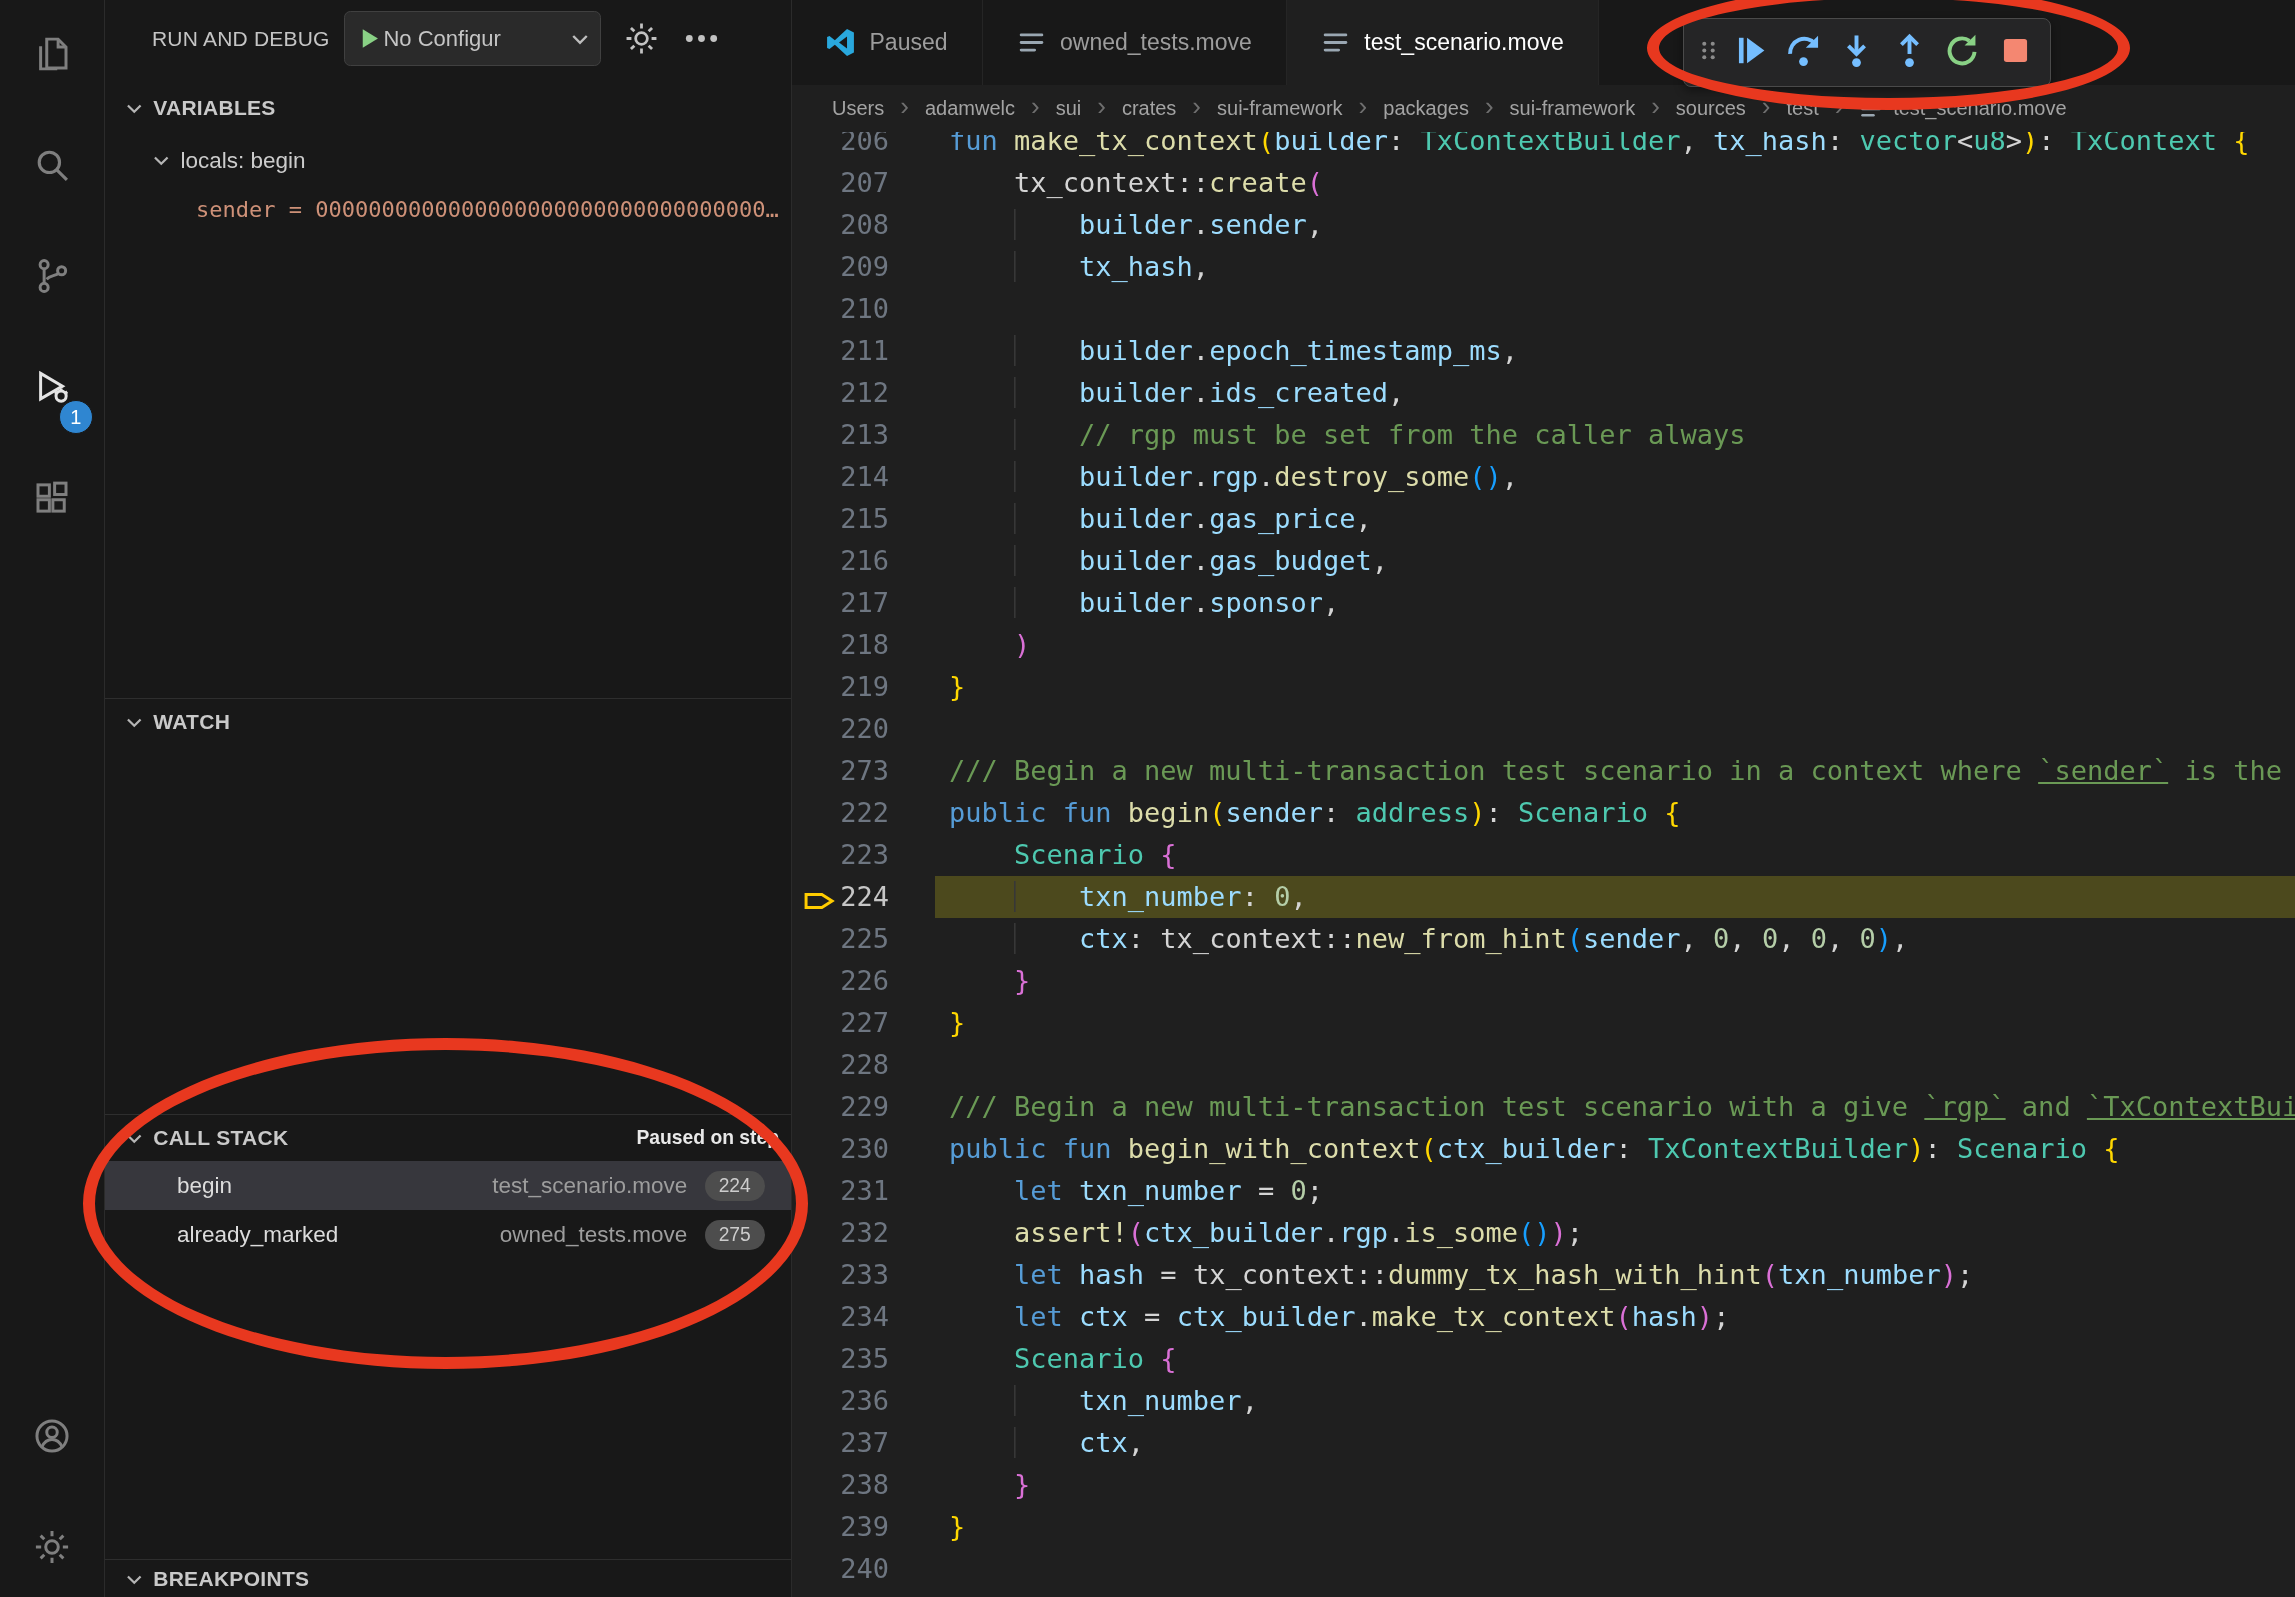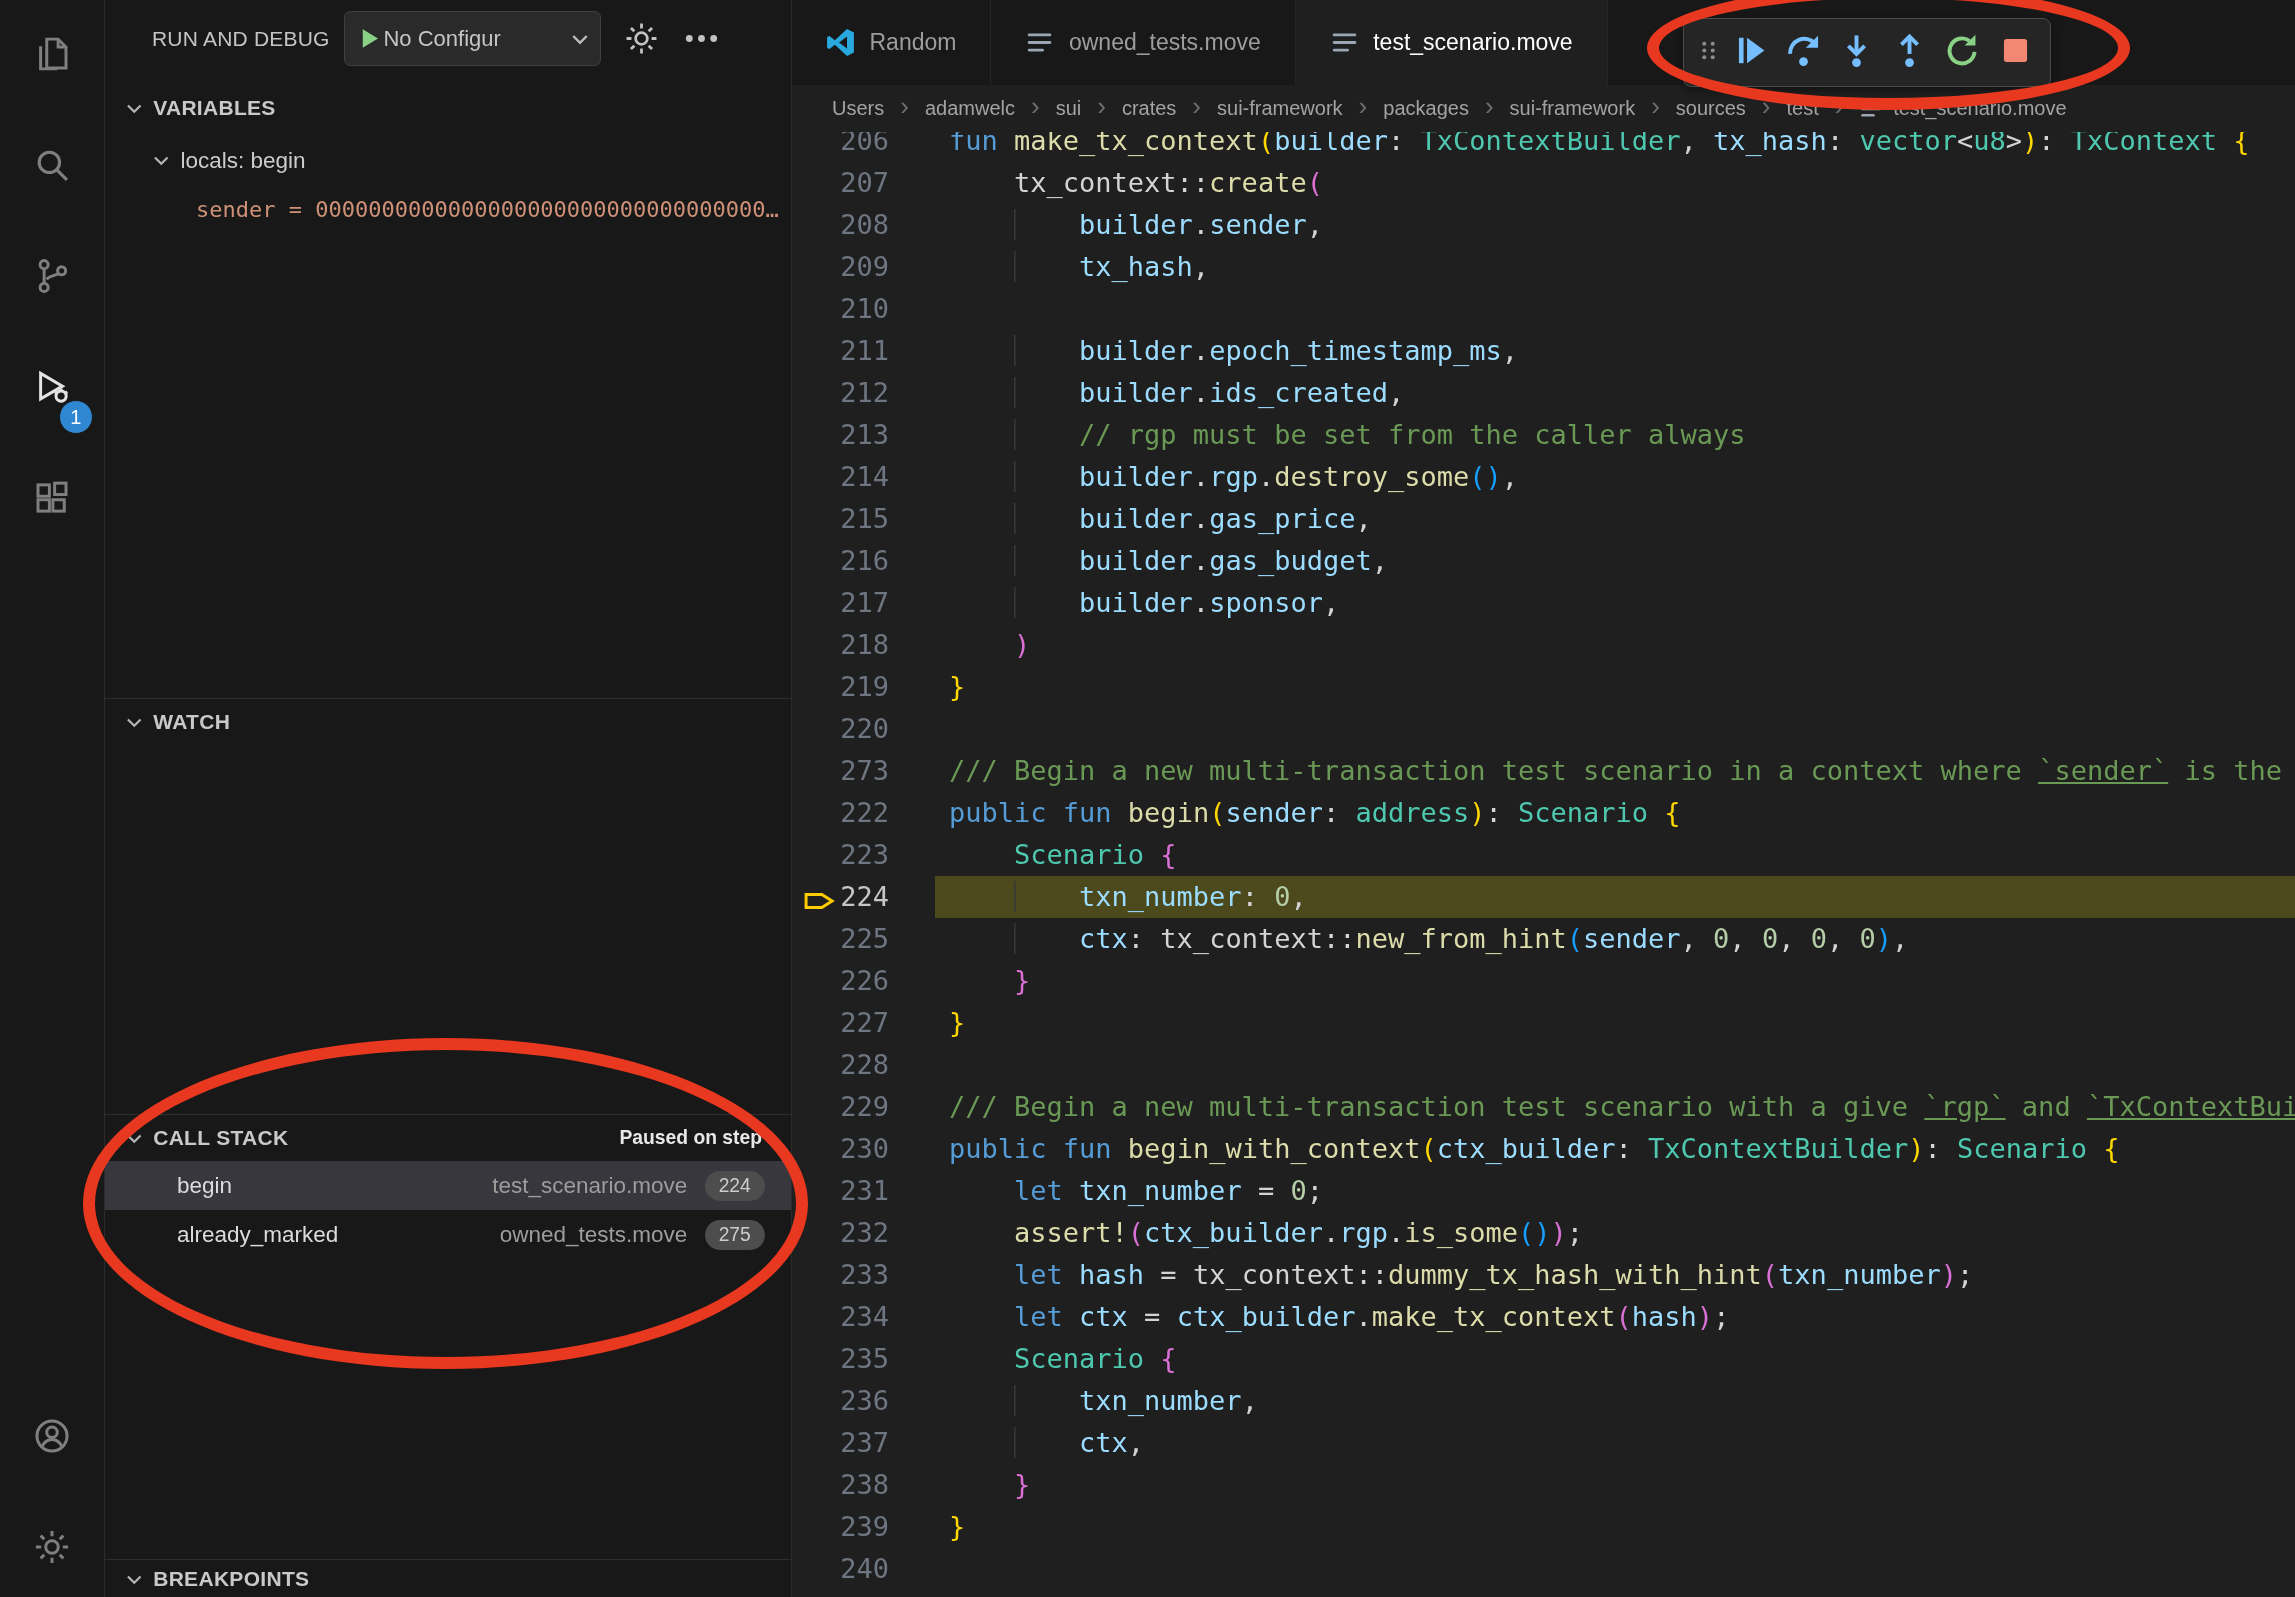--- a/index.html
+++ b/index.html
@@ -31,21 +31,21 @@
 .section-header{position:absolute;left:0;right:0;display:flex;align-items:center;padding-left:17.7px;height:42px}
 .chev{width:22.5px;height:22.5px;color:#b5b5b5;margin-right:8px;flex:none;display:inline-block}
 .chev svg{width:100%;height:100%}
 .section-label{font-size:21px;font-weight:bold;color:#c9c9c9;letter-spacing:0.3px}
 .divided{border-top:0.8px solid #2e2e2e}
 #hdr-variables{top:87px}
 #row-scope{position:absolute;top:138px;left:0;right:0;height:45px;display:flex;align-items:center;padding-left:45px;font-size:22.5px;color:#cccccc;cursor:pointer}
 #row-sender{position:absolute;top:191px;left:91px;right:8px;height:37px;line-height:37px;font-family:"DejaVu Sans Mono",monospace;font-size:22px;color:#ce9178;white-space:nowrap;overflow:hidden;text-overflow:ellipsis;cursor:pointer}
 #hdr-watch{top:698px;height:47px}
 #hdr-callstack{top:1114px;height:47px}
-.cs-status{margin-left:auto;margin-right:29px;font-size:19.3px;font-weight:bold;color:#e8e8e8}
+.cs-status{margin-left:auto;margin-right:12px;font-size:19.3px;font-weight:bold;color:#e8e8e8}
 #frames{position:absolute;top:1161px;left:0;right:0}
 .frame{height:49px;display:flex;align-items:center;padding:0 26.5px 0 72px;font-size:22.5px;cursor:pointer}
 .frame.selected{background:#37373d}
 .f-name{color:#dcdcdc;white-space:nowrap}
 .f-file{margin-left:auto;color:#9d9d9d;white-space:nowrap}
 .f-line{margin-left:17.7px;background:#4d4d4d;color:#cccccc;font-size:19.3px;border-radius:17.7px;padding:4px 13.7px;flex:none}
 #hdr-breakpoints{top:1559px;height:39px}
 
 
 .editor-tabs{position:absolute;left:792px;top:0;right:0;height:85px;background:#181818;display:flex;z-index:2}
@@ -222,21 +222,21 @@
         </svg></span>
     <span class="section-label">BREAKPOINTS</span>
   </div>
 </aside>
 
 <div class="editor-tabs" id="tabs">
     <div class="tab">
       <span class="tab-icon icon-vscode-logo"><svg viewBox="0 0 16 16">
           <path fill="currentColor" fill-rule="evenodd" d="M11.6.6 4.9 6.7 1.9 4.4.6 5v6l1.3.6 3-2.3 6.7 6.1 3.8-1.9V2.5zM11.6 4.7v6.6L7.2 8z"></path>
         </svg></span>
-      <span class="tab-label">Random</span>
+      <span class="tab-label">Paused</span>
     </div>
     <div class="tab">
       <span class="tab-icon icon-move-file"><svg viewBox="0 0 16 16" fill="currentColor">
           <rect x="1.5" y="3" width="13" height="1.6" rx=".8"></rect>
           <rect x="1.5" y="7.2" width="13" height="1.6" rx=".8"></rect>
           <rect x="1.5" y="11.4" width="9" height="1.6" rx=".8"></rect>
         </svg></span>
       <span class="tab-label">owned_tests.move</span>
     </div>
     <div class="tab active">

